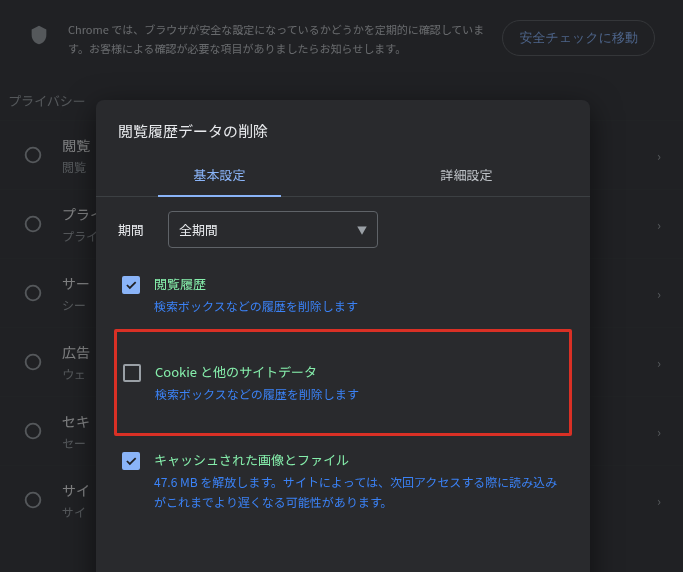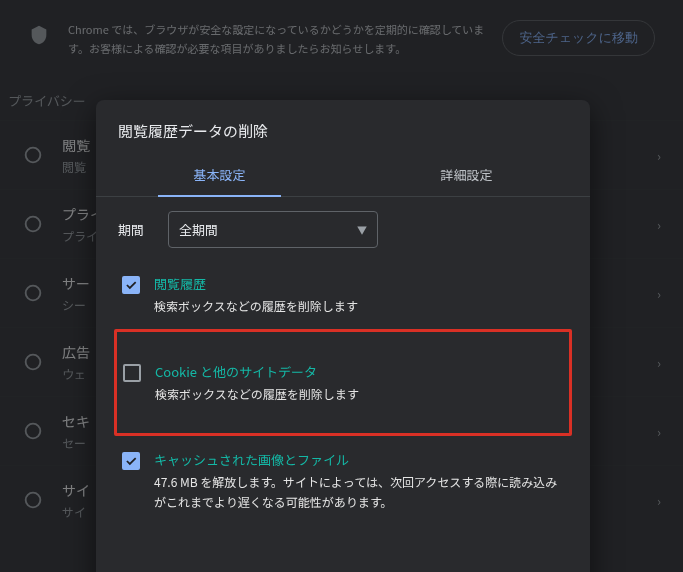--- a/index.html
+++ b/index.html
@@ -47,22 +47,22 @@
   .time-row { display: flex; align-items: center; gap: 24px; margin-bottom: 18px; }
   .time-label { font-size: 13px; color: #e8eaed; }
   .time-select { flex: 0 0 210px; background: #292a2d; border: 1px solid #5f6368; border-radius: 4px; padding: 8px 10px; display: flex; align-items: center; justify-content: space-between; color: #e8eaed; font-size: 13px; cursor: pointer; }
   .time-select .arr { color: #9aa0a6; font-size: 10px; }
 
   .opt { display: flex; align-items: flex-start; gap: 14px; padding: 8px 4px; }
   .chk { width: 18px; height: 18px; border: 2px solid #9aa0a6; border-radius: 2px; flex: none; margin-top: 2px; display: flex; align-items: center; justify-content: center; cursor: pointer; }
   .chk.checked { background: #8ab4f8; border-color: #8ab4f8; }
   .chk.checked svg { display: block; }
   .chk svg { display: none; width: 14px; height: 14px; color: #202124; }
-  .opt-text .t { font-size: 13px; color: #14b8a6; }
-  .opt-text .d { font-size: 12px; color: #e5e5e5; margin-top: 3px; line-height: 1.6; }
+  .opt-text .t { font-size: 13px; color: #86efac; }
+  .opt-text .d { font-size: 12px; color: #3b82f6; margin-top: 3px; line-height: 1.6; }
 
   .highlight { border: 3px solid #d93025; border-radius: 2px; padding: 22px 2px; margin: 6px -4px; }
 
   .footer { display: flex; justify-content: flex-end; gap: 12px; padding: 14px 20px 18px 20px; align-items: center; }
   .btn { border-radius: 18px; padding: 8px 18px; font-size: 13px; cursor: pointer; }
   .btn.cancel { background: transparent; border: 1px solid #5f6368; color: #a3a3a3; }
   .btn.primary { background: #8ab4f8; border: none; color: #202124; }
   .primary-wrap { border: 3px solid #d93025; border-radius: 4px; padding: 6px; }
 </style>
 </head>

